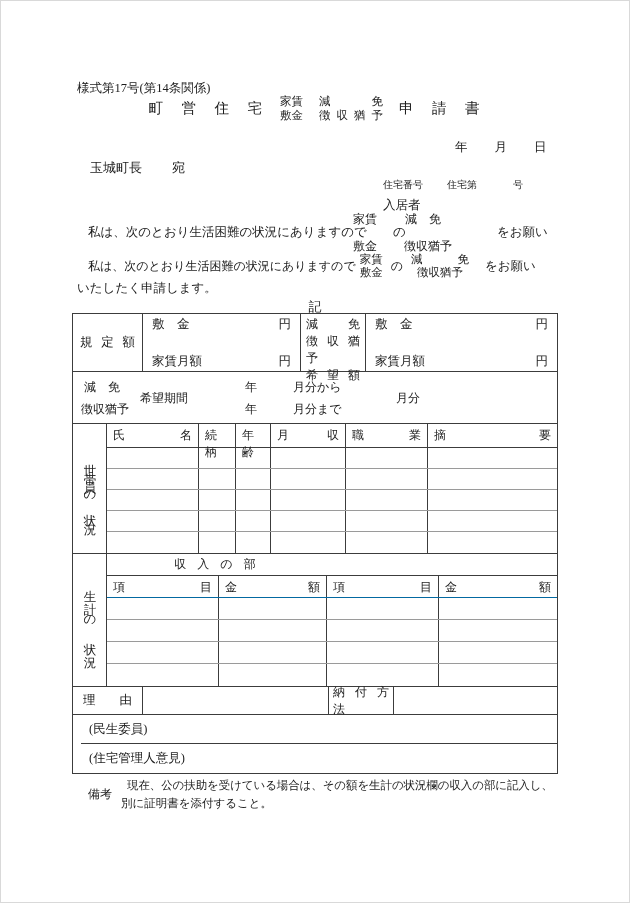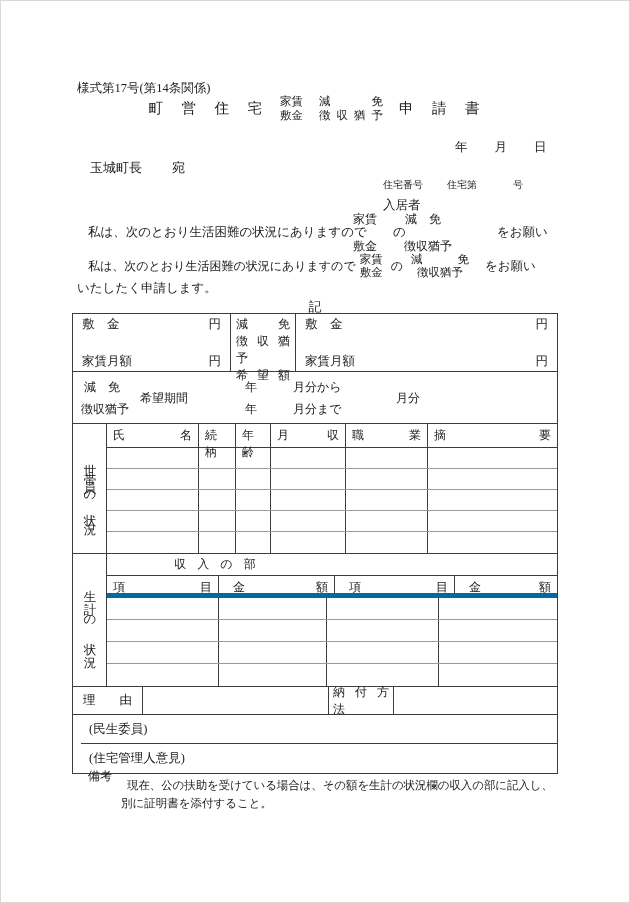--- a/index.html
+++ b/index.html
@@ -88,42 +88,42 @@
   .hdata{height:21px;border-bottom:1px solid #9a9a9a;}
   .hdata:last-child{border-bottom:none;}
   .hc{border-right:1px solid #3c3c3c;}
   .hc:last-child{border-right:none;}
   .hc1{width:92px;}.hc2{width:37px;}.hc3{width:35px;}.hc4{width:75px;}.hc5{width:82px;}.hc6{flex:1;}
 
   
   .lrow{display:flex;}
   .lhead{height:22px;border-bottom:1px solid #3c3c3c;}
   .lhead .lc{display:flex;align-items:center;justify-content:center;letter-spacing:4px;}
-  .lsub{height:22px;border-bottom:5px solid #0369a1;gap:8px;}
+  .lsub{height:22px;border-bottom:1px solid #0369a1;}
   .lsub .lc{padding:3px 6px;}
   .ldata{height:22px;border-bottom:1px solid #9a9a9a;}
   .ldata:last-child{border-bottom:none;}
   .lc{border-right:1px solid #3c3c3c;}
   .lc:last-child{border-right:none;}
   .lc1{width:112px;}.lc2{width:108px;}.lc3{width:112px;}.lc4{flex:1;}
   .lhalf1{width:220px;}.lhalf2{flex:1;}
 
   
   .reason{height:28px;}
   .reason .rc1{width:70px;display:flex;align-items:center;}
   .reason .rc1 .just{width:100%;padding:0 10px;font-size:12.5px;}
   .reason .rc2{width:186px;}
   .reason .rc3{width:65px;display:flex;align-items:center;}
   .reason .rc3 .just{width:100%;padding:0 4px;}
   .reason .rc4{flex:1;}
   .wrow,.mrow{height:29px;margin-left:8px;}
   .fullcell{flex:1;display:flex;align-items:center;padding:0 8px;font-size:12.5px;}
 
   
-  .note-label{left:88px;top:768px;font-size:12px;}
+  .note-label{left:88px;top:786px;font-size:12px;}
   .note-line1{left:121px;top:778px;font-size:11.5px;letter-spacing:-0.1px;margin-left:6px;}
   .note-line2{left:121px;top:796px;font-size:11.5px;}
 </style>
 </head>
 <body>
 
 <div class="page">
 
   <div class="abs form-number">様式第17号(第14条関係)</div>
 
@@ -183,20 +183,23 @@
     <span class="tail">をお願い</span>
   </div>
 
   <div class="abs closing">いたしたく申請します。</div>
 
   <div class="abs record-heading">記</div>
 
   <div class="tbl">
 
     <div class="row r1">
+      <div class="cell c1 flexc">
+        <div class="just">規 定 額</div>
+      </div>
       <div class="cell c2 amounts">
         <div class="aline">
           <span>敷　金</span>
           <span>円</span>
         </div>
         <div class="aline">
           <span>家賃月額</span>
           <span>円</span>
         </div>
       </div>

